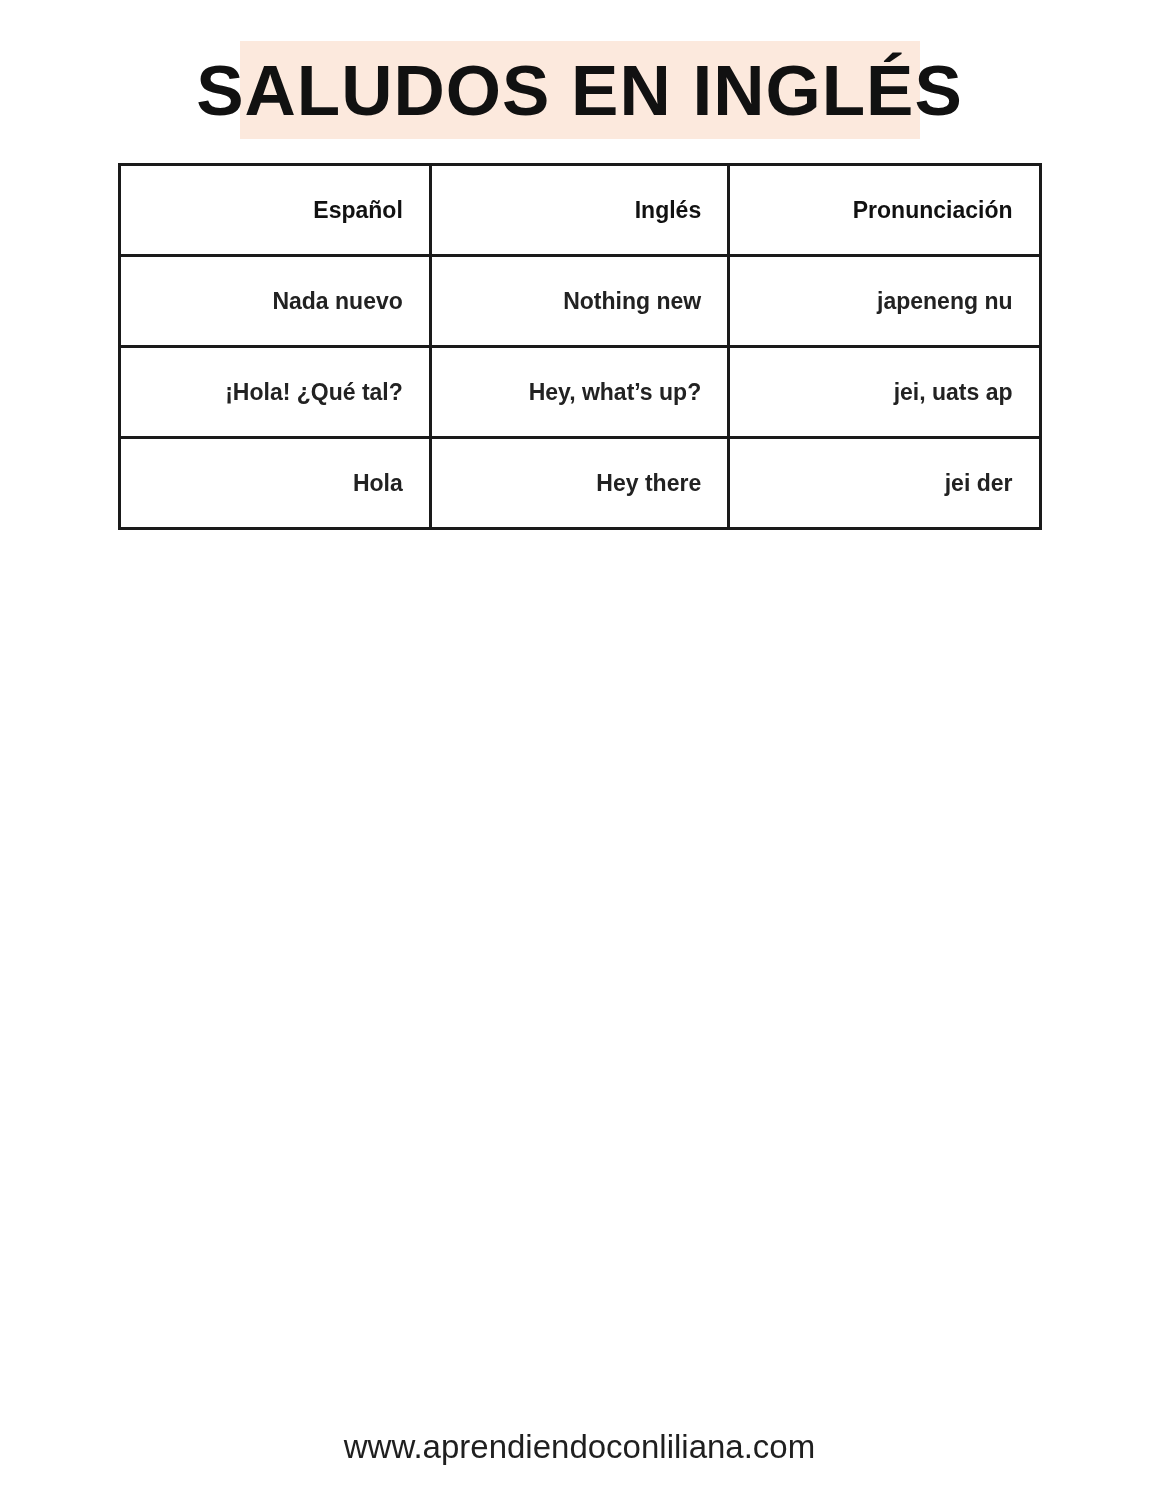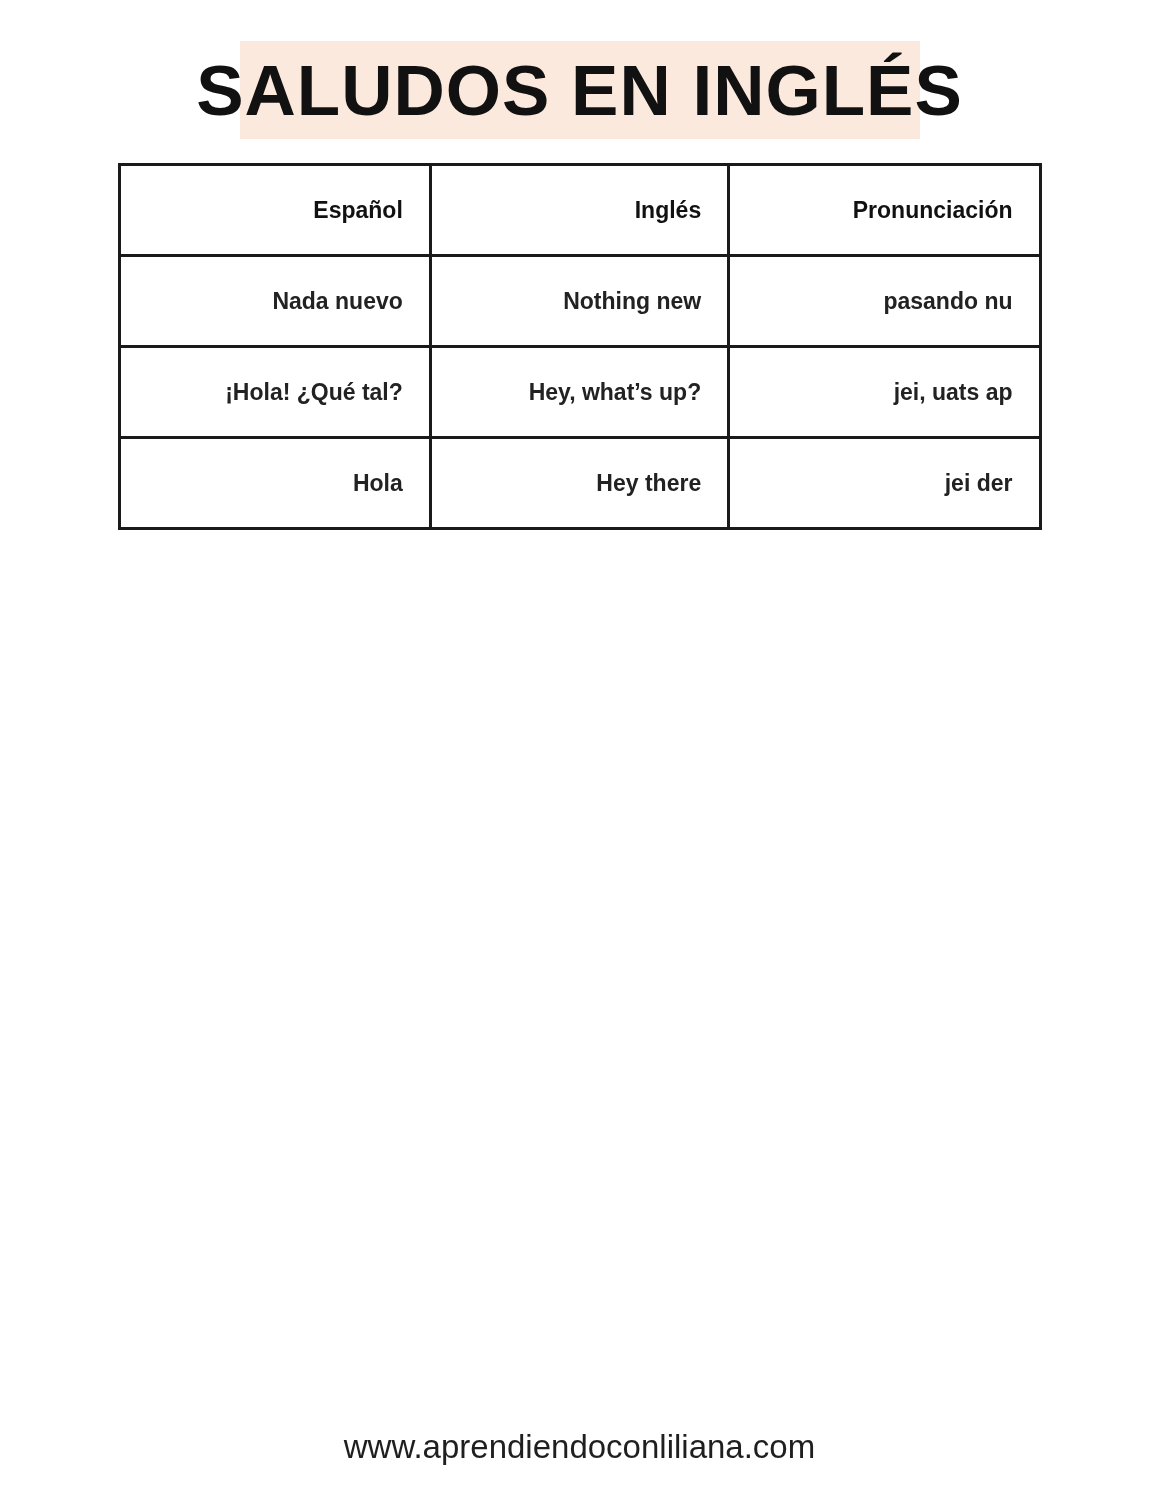--- a/index.html
+++ b/index.html
@@ -88,21 +88,21 @@
       <tr id="header-row">
           <th>Español</th>
           <th>Inglés</th>
           <th>Pronunciación</th>
         </tr>
     </thead>
     <tbody id="table-body">
         <tr>
           <td>Nada nuevo</td>
           <td>Nothing new</td>
-          <td>pasando nu</td>
+          <td>japeneng nu</td>
         </tr>
         <tr>
           <td>¡Hola! ¿Qué tal?</td>
           <td>Hey, what’s up?</td>
           <td>jei, uats ap</td>
         </tr>
         <tr>
           <td>Hola</td>
           <td>Hey there</td>
           <td>jei der</td>

